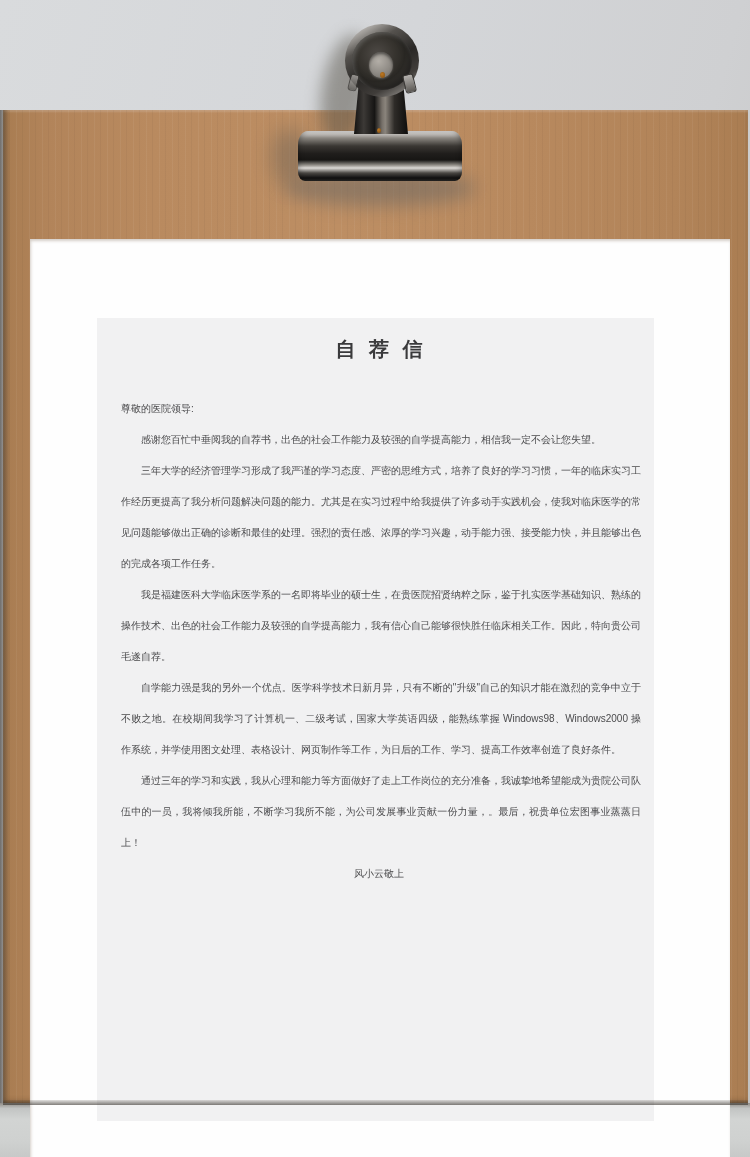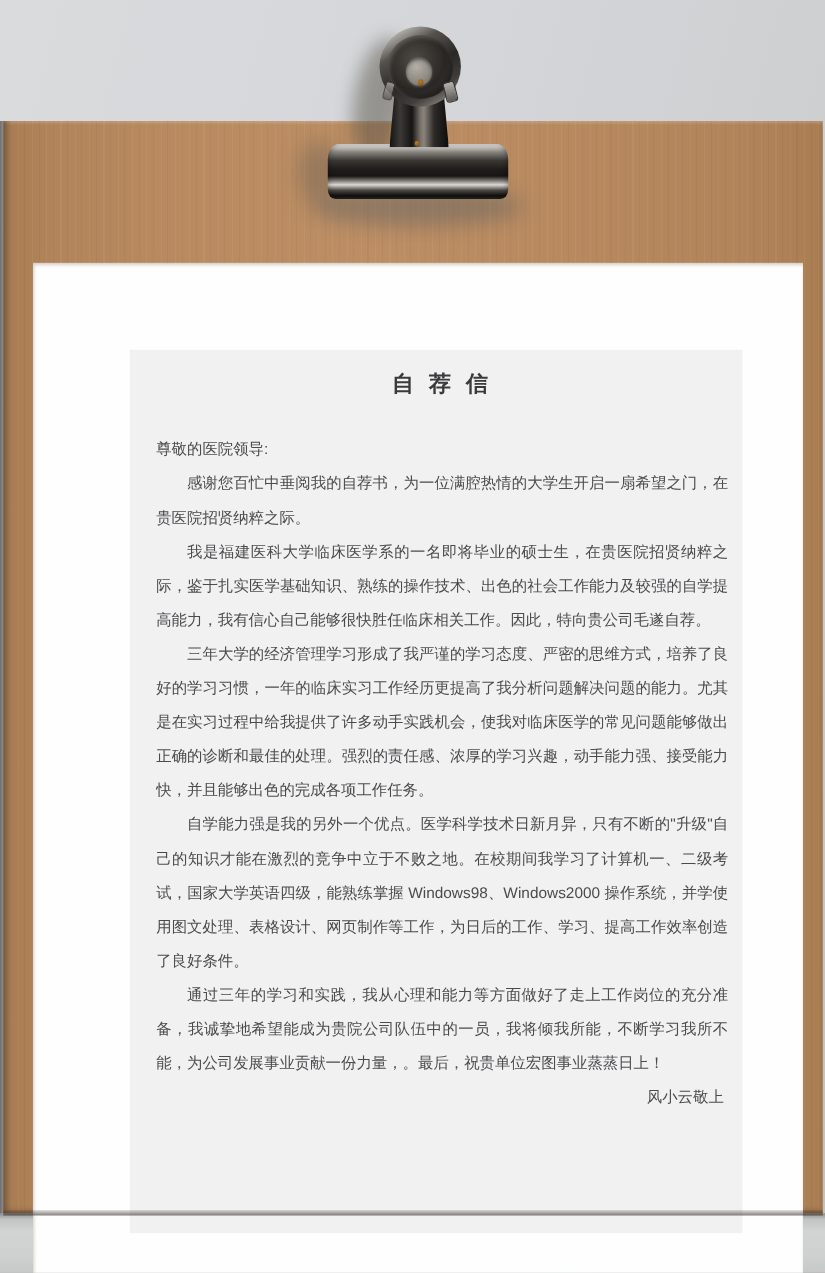--- a/index.html
+++ b/index.html
@@ -18,30 +18,30 @@
   .clipboard::before{content:"";position:absolute;inset:0;
              background:repeating-linear-gradient(90deg,rgba(255,255,255,0.05) 0 1px,transparent 1px 6px,rgba(0,0,0,0.035) 6px 7px,transparent 7px 13px);}
   .board-left-edge{position:absolute;left:0;top:110px;width:10px;height:993px;
              background:linear-gradient(90deg,rgba(42,38,33,0.6) 0%,rgba(62,55,47,0.35) 45%,rgba(62,55,47,0) 100%);}
   .board-bottom-edge{position:absolute;left:3px;top:1100px;width:745px;height:5px;
              background:linear-gradient(180deg,rgba(70,60,48,0.15),rgba(45,40,34,0.6));}
   
   .paper{position:absolute;left:27px;top:129px;width:700px;height:923px;background:#fefefe;
          box-shadow:inset 1px 2px 3px rgba(90,65,40,0.25);}
   
-  .doc{position:absolute;left:88px;top:79px;width:557px;height:803px;background:#f1f1f2;}
+  .doc{position:absolute;left:67px;top:79px;width:557px;height:803px;background:#f1f1f2;}
   .doc-inner{padding:0 13px 0 24px;}
   .doc h1{margin:21px 0 34px;text-align:center;font-size:20px;line-height:20px;
           letter-spacing:4px;font-weight:bold;color:#3a3a3c;}
-  .doc p{margin:0;font-size:14px;line-height:31px;color:#4b4b4d;
+  .doc p{margin:0;font-size:10px;line-height:31px;color:#4b4b4d;
          text-align:justify;word-break:break-all;}
   .doc p.indent{text-indent:2em;}
   .doc p.cizhi{text-indent:1.6em;}
   .doc p.jingli{text-indent:3.5em;}
-  .doc p.signature{text-align:right;margin-right:4px;}
+  .doc p.signature{text-align:center;margin-right:4px;}
   
   .clip-shadow-wall{position:absolute;left:322px;top:34px;width:48px;height:112px;border-radius:50%;
         background:#565248;opacity:.5;filter:blur(8px);transform:rotate(10deg);}
   .clip-shadow-barleft{position:absolute;left:272px;top:128px;width:36px;height:58px;border-radius:50%;
         background:#5c5852;opacity:.4;filter:blur(10px);}
   .clip-shadow-paper{position:absolute;left:284px;top:170px;width:192px;height:36px;border-radius:50%;
         background:#6b6762;opacity:.55;filter:blur(9px);}
   .clip-back{position:absolute;left:345px;top:24px;width:74px;height:73px;border-radius:50%;
         background:linear-gradient(150deg,#f5f4f2 0%,#b8b5b1 12%,#55524e 30%,#2a2826 55%,#403d3a 75%,#8d8a86 92%,#c9c6c2 100%);}
   .clip-face{position:absolute;left:352px;top:32px;width:60px;height:58px;border-radius:50%;
@@ -71,23 +71,23 @@
 <div class="scene">
   <div class="wall"></div>
   <div class="floor"></div>
 
   <div class="clipboard">
     <div class="paper">
       <div class="doc">
         <div class="doc-inner">
           <h1>自 荐 信</h1>
           <p>尊敬的医院领导:</p>
-          <p class="indent">感谢您百忙中垂阅我的自荐书，为一位满腔热情的大学生开启一扇希望之门，在贵医院招贤纳粹之际。</p>
+          <p class="indent">感谢您百忙中垂阅我的自荐书，出色的社会工作能力及较强的自学提高能力，相信我一定不会让您失望。</p>
+          <p class="indent">三年大学的经济管理学习形成了我严谨的学习态度、严密的思维方式，培养了良好的学习习惯，一年的临床实习工作经历更提高了我分析问题解决问题的能力。尤其是在实习过程中给我提供了许多动手实践机会，使我对临床医学的常见问题能够做出正确的诊断和最佳的处理。强烈的责任感、浓厚的学习兴趣，动手能力强、接受能力快，并且能够出色的完成各项工作任务。</p>
           <p class="indent">我是福建医科大学临床医学系的一名即将毕业的硕士生，在贵医院招贤纳粹之际，鉴于扎实医学基础知识、熟练的操作技术、出色的社会工作能力及较强的自学提高能力，我有信心自己能够很快胜任临床相关工作。因此，特向贵公司毛遂自荐。</p>
-          <p class="indent">三年大学的经济管理学习形成了我严谨的学习态度、严密的思维方式，培养了良好的学习习惯，一年的临床实习工作经历更提高了我分析问题解决问题的能力。尤其是在实习过程中给我提供了许多动手实践机会，使我对临床医学的常见问题能够做出正确的诊断和最佳的处理。强烈的责任感、浓厚的学习兴趣，动手能力强、接受能力快，并且能够出色的完成各项工作任务。</p>
           <p class="indent">自学能力强是我的另外一个优点。医学科学技术日新月异，只有不断的"升级"自己的知识才能在激烈的竞争中立于不败之地。在校期间我学习了计算机一、二级考试，国家大学英语四级，能熟练掌握 Windows98、Windows2000 操作系统，并学使用图文处理、表格设计、网页制作等工作，为日后的工作、学习、提高工作效率创造了良好条件。</p>
           <p class="indent">通过三年的学习和实践，我从心理和能力等方面做好了走上工作岗位的充分准备，我诚挚地希望能成为贵院公司队伍中的一员，我将倾我所能，不断学习我所不能，为公司发展事业贡献一份力量，。最后，祝贵单位宏图事业蒸蒸日上！</p>
           <p class="signature">风小云敬上</p>
         </div>
       </div>
     </div>
   </div>
   <div class="board-left-edge"></div>
   <div class="board-bottom-edge"></div>
 

